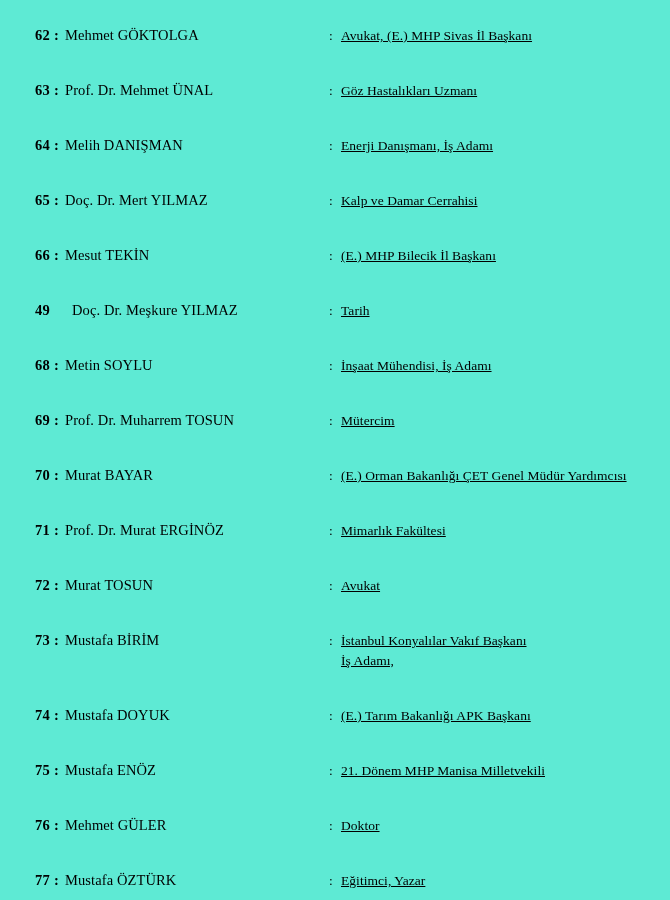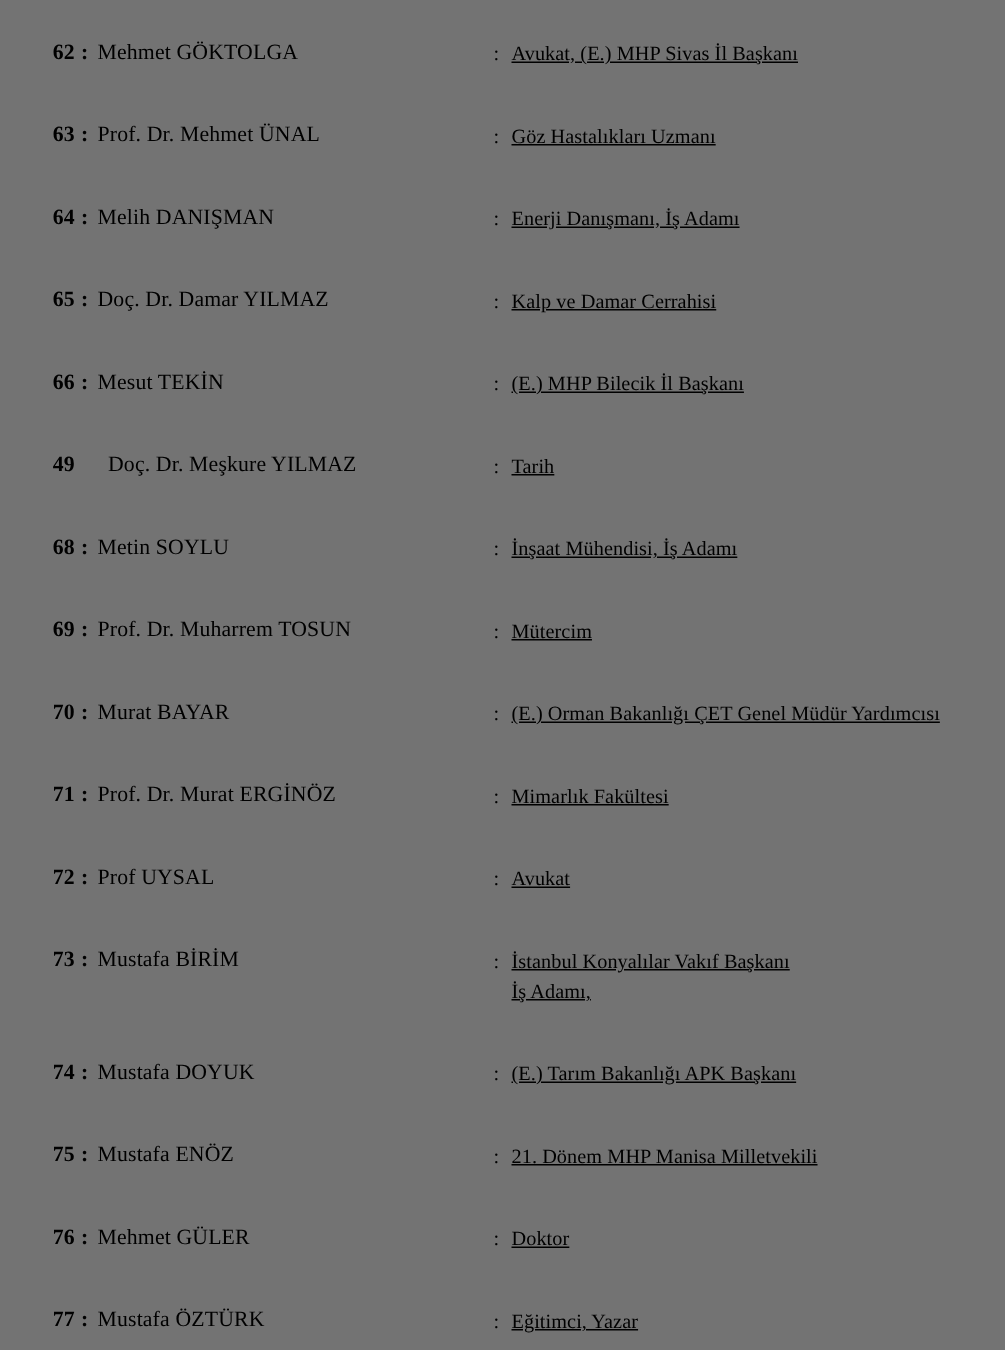--- a/index.html
+++ b/index.html
@@ -12,21 +12,21 @@
     height: 900px;
     font-family: "Liberation Serif", "DejaVu Serif", serif;
     color: #000000;
     overflow: hidden;
     position: relative;
   }
   #page {
     position: relative;
     width: 670px;
     height: 900px;
-    background: #737373;
+    background: #5eead4;
   }
   .row {
     position: absolute;
     left: 0;
     width: 670px;
     height: 0;
   }
   .col-num {
     position: absolute;
     left: 24px;
@@ -110,21 +110,21 @@
       <span class="col-num-sep">:</span>
       <span class="col-name">Melih DANIŞMAN</span>
       <span class="col-desc-sep">:</span>
       <span class="col-desc">
         <span class="desc-line">Enerji Danışmanı, İş Adamı</span>
       </span>
     </div>
     <div class="row" style="top: 191px;">
       <span class="col-num">65</span>
       <span class="col-num-sep">:</span>
-      <span class="col-name">Doç. Dr. Damar YILMAZ</span>
+      <span class="col-name">Doç. Dr. Mert YILMAZ</span>
       <span class="col-desc-sep">:</span>
       <span class="col-desc">
         <span class="desc-line">Kalp ve Damar Cerrahisi</span>
       </span>
     </div>
     <div class="row" style="top: 246px;">
       <span class="col-num">66</span>
       <span class="col-num-sep">:</span>
       <span class="col-name">Mesut TEKİN</span>
       <span class="col-desc-sep">:</span>
@@ -173,21 +173,21 @@
       <span class="col-num-sep">:</span>
       <span class="col-name">Prof. Dr. Murat ERGİNÖZ</span>
       <span class="col-desc-sep">:</span>
       <span class="col-desc">
         <span class="desc-line">Mimarlık Fakültesi</span>
       </span>
     </div>
     <div class="row" style="top: 576px;">
       <span class="col-num">72</span>
       <span class="col-num-sep">:</span>
-      <span class="col-name">Prof UYSAL</span>
+      <span class="col-name">Murat TOSUN</span>
       <span class="col-desc-sep">:</span>
       <span class="col-desc">
         <span class="desc-line">Avukat</span>
       </span>
     </div>
     <div class="row" style="top: 631px;">
       <span class="col-num">73</span>
       <span class="col-num-sep">:</span>
       <span class="col-name">Mustafa BİRİM</span>
       <span class="col-desc-sep">:</span>

